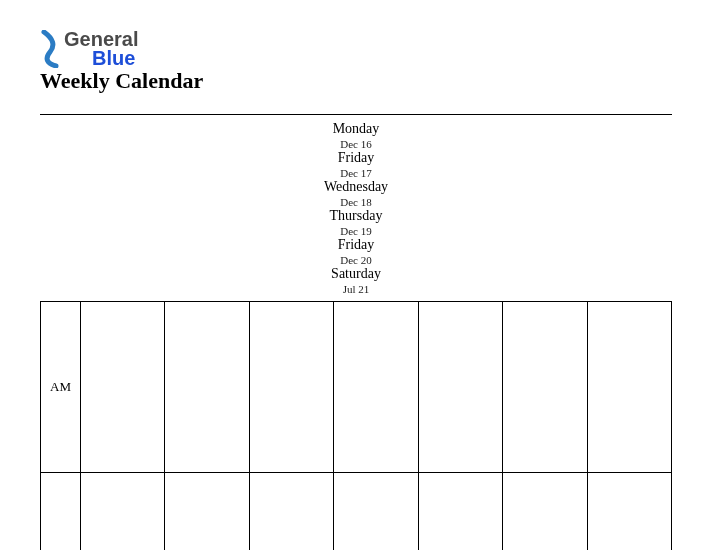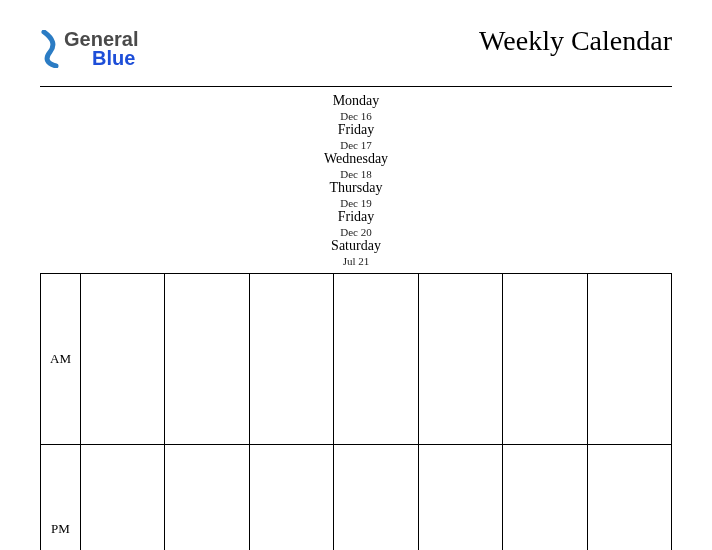--- a/index.html
+++ b/index.html
@@ -13,20 +13,21 @@
       padding: 25px 40px;
       font-family: Georgia, 'Times New Roman', serif;
       background: #fff;
       color: #000;
     }
     .header {
       display: flex;
       justify-content: space-between;
       align-items: flex-start;
       margin-bottom: 18px;
+      flex-direction: column;
     }
     .logo {
       display: flex;
       align-items: center;
       gap: 0;
       margin-top: 5px;
     }
     .logo-swoosh {
       display: flex;
       align-items: center;
@@ -41,22 +42,22 @@
       color: #4a4a4a;
     }
     .logo-blue {
       color: #1d4ed8;
       padding-left: 28px;
     }
     .header-titles {
       text-align: right;
     }
     .title {
-      font-size: 28px;
-      font-weight: normal;
+      font-size: 22px;
+      font-weight: bold;
       margin-bottom: 2px;
     }
     .date-range {
       font-size: 20px;
       font-weight: normal;
     }
     .calendar {
       width: 100%;
     }
     .top-rule {

